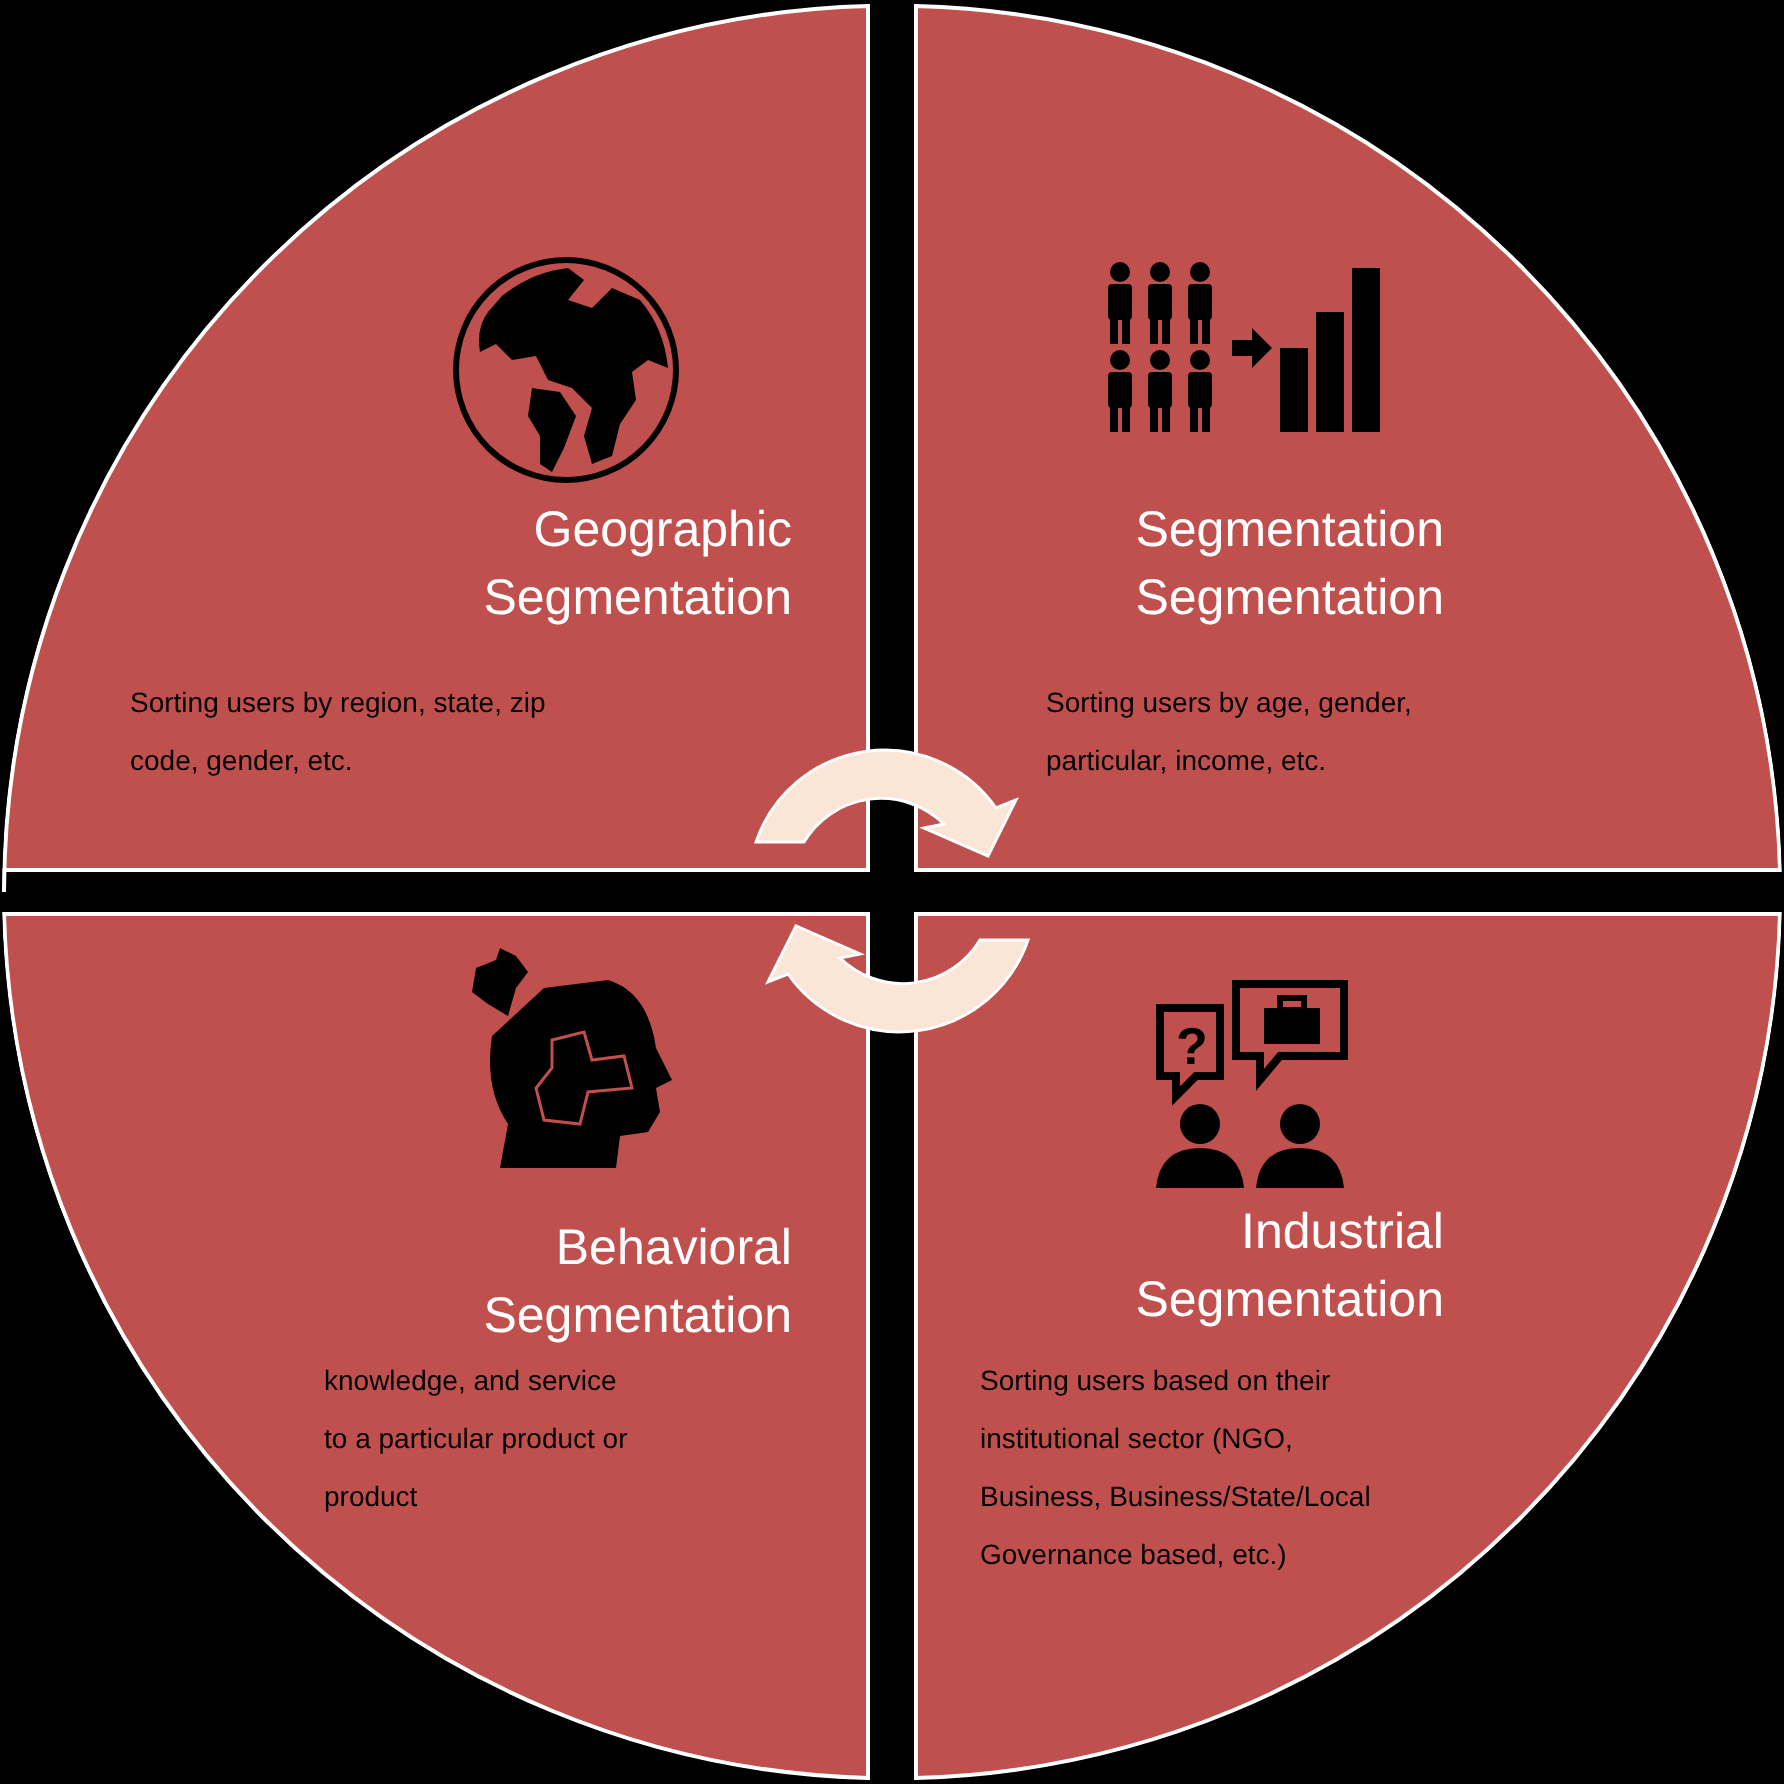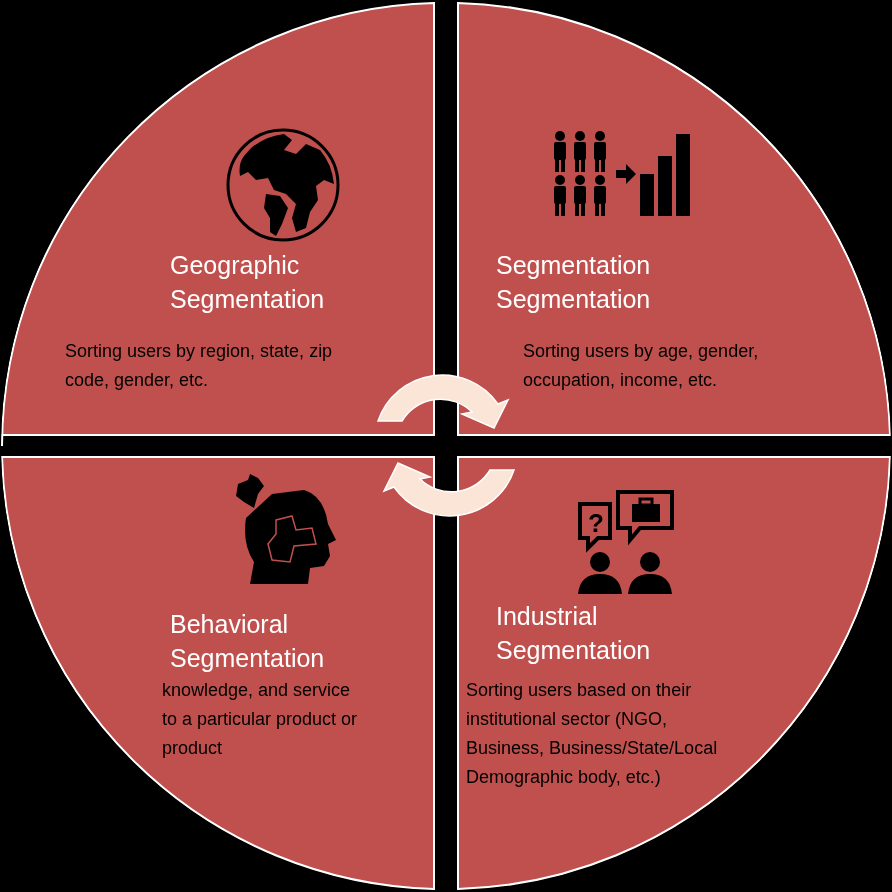--- a/index.html
+++ b/index.html
@@ -1,19 +1,19 @@
 <!DOCTYPE html>
 <html><head>
 <meta charset="utf-8">
 <style>
   html,body{margin:0;padding:0;background:#000;}
   body{width:892px;height:892px;position:relative;overflow:hidden;font-family:"Liberation Sans","DejaVu Sans",sans-serif;}
   svg.bg{position:absolute;left:0;top:0;}
-  .title{position:absolute;color:#fff;font-size:25px;line-height:34px;text-align:left;}
-  .desc{position:absolute;color:#000;font-size:18px;line-height:29px;}
+  .title{position:absolute;color:#fff;font-size:25px;line-height:34px;text-align:right;}
+  .desc{position:absolute;color:#000;font-size:14px;line-height:29px;}
   .icon{position:absolute;}
 </style>
 </head>
 <body>
 
 <svg class="bg" width="892" height="892" viewBox="0 0 892 892">
   <defs>
     <clipPath id="circ">
         <circle cx="446" cy="446" r="445"></circle>
       </clipPath>
@@ -93,25 +93,25 @@
   <div>Industrial</div>
   <div>Segmentation</div>
 </div>
 
 <div class="desc" style="left:65px;top:337px">
   <div>Sorting users by region, state, zip</div>
   <div>code, gender, etc.</div>
 </div>
 <div class="desc" style="left:523px;top:337px">
   <div>Sorting users by age, gender,</div>
-  <div>occupation, income, etc.</div>
+  <div>particular, income, etc.</div>
 </div>
 <div class="desc" style="left:162px;top:676px">
   <div>knowledge, and service</div>
   <div>to a particular product or</div>
   <div>product</div>
 </div>
-<div class="desc" style="left:466px;top:676px">
+<div class="desc" style="left:490px;top:676px">
   <div>Sorting users based on their</div>
   <div>institutional sector (NGO,</div>
   <div>Business, Business/State/Local</div>
-  <div>Demographic body, etc.)</div>
+  <div>Governance based, etc.)</div>
 </div>
 
 </body></html>

